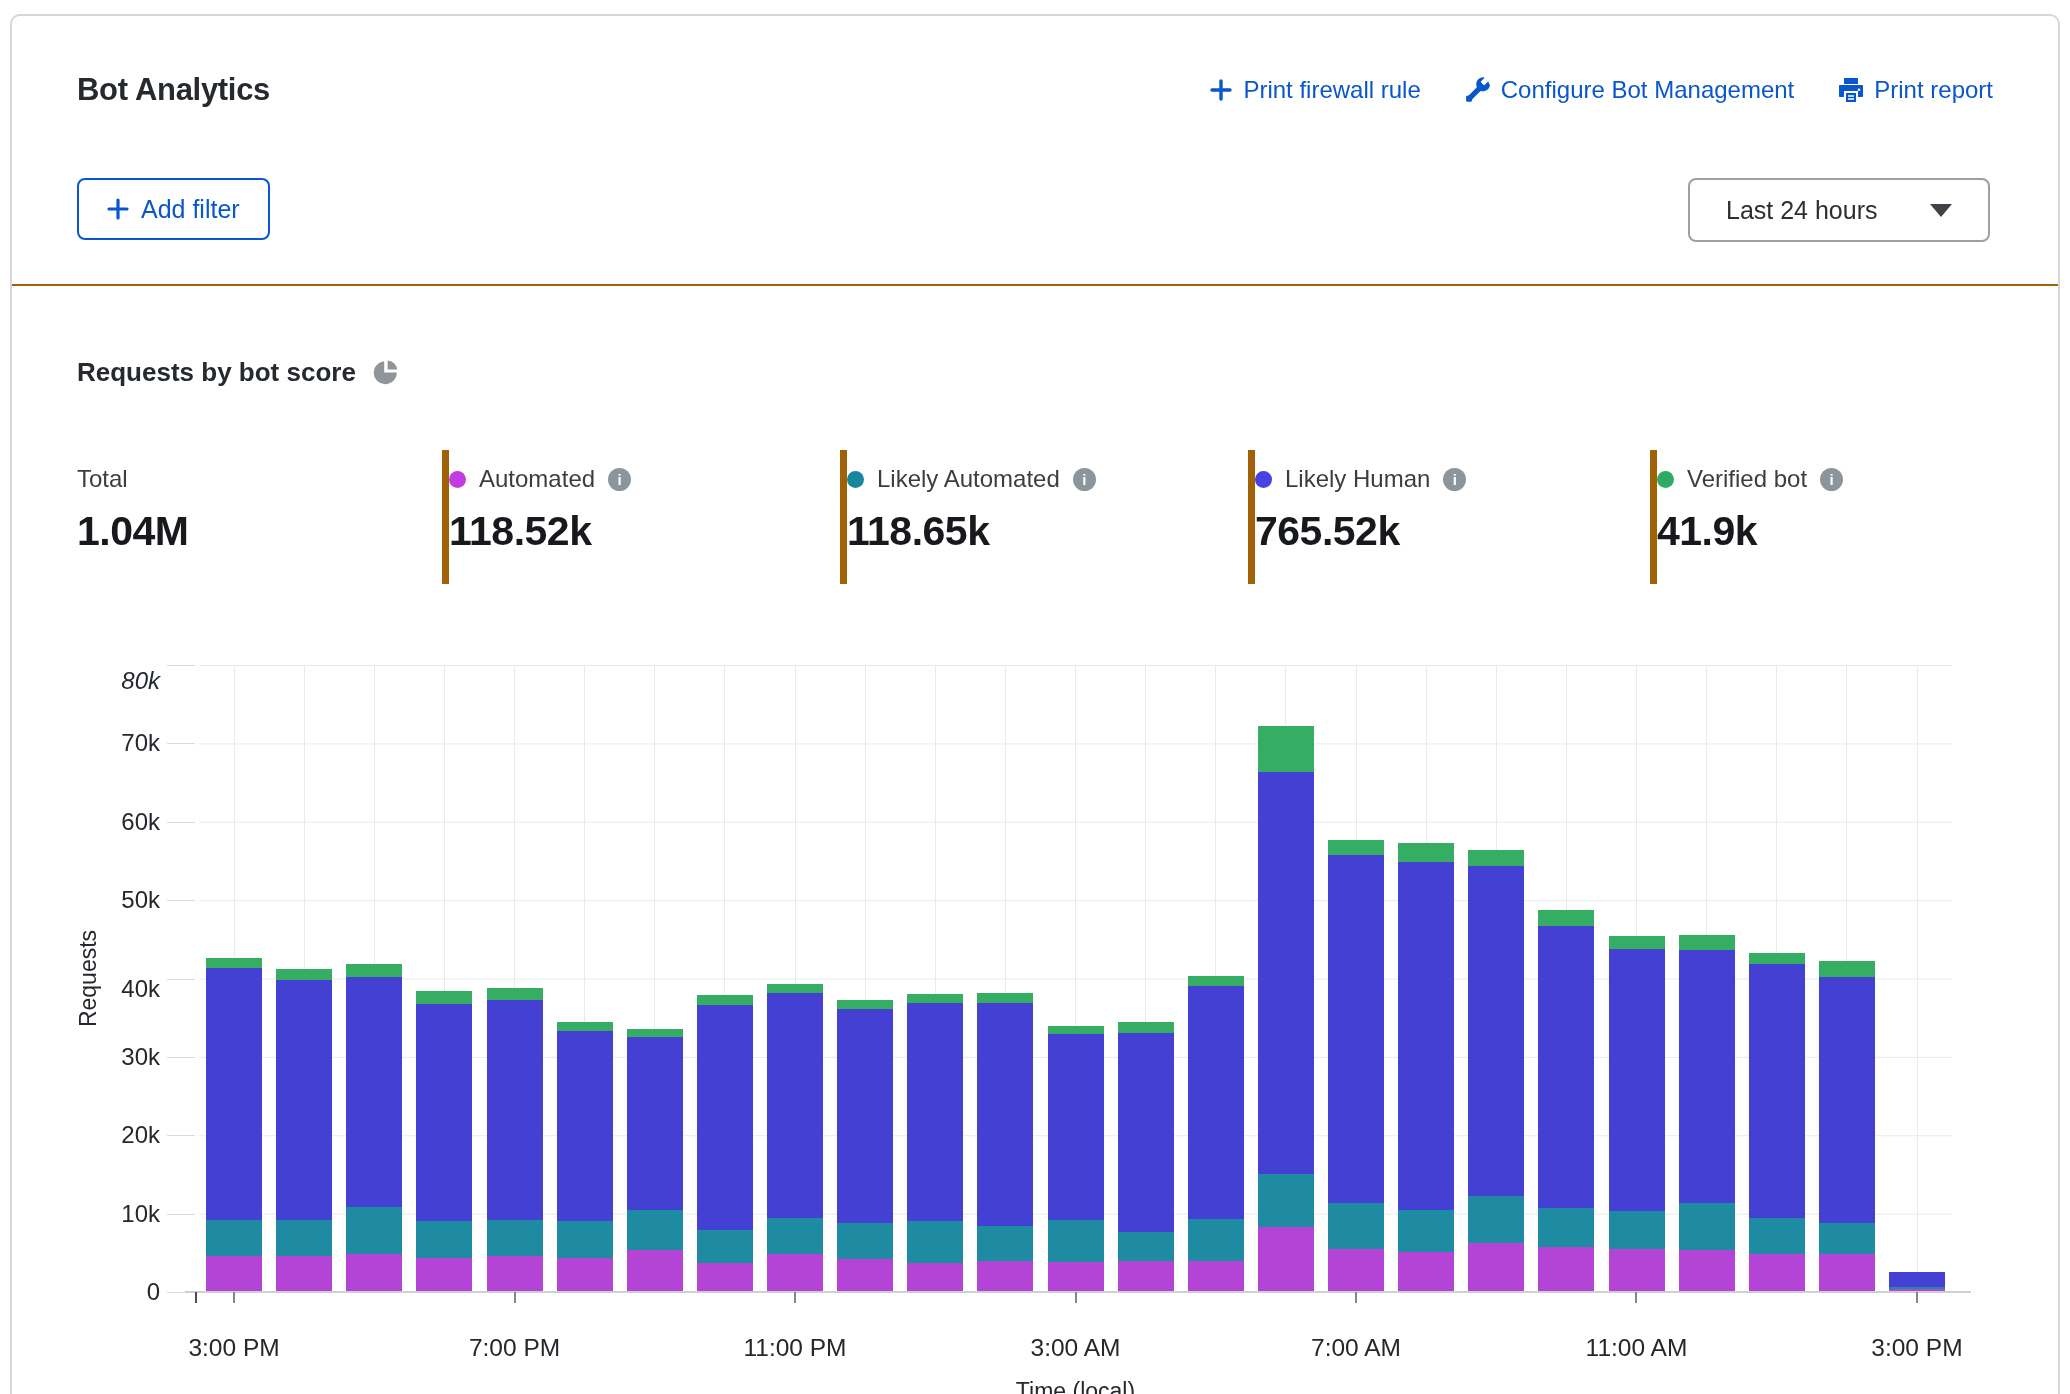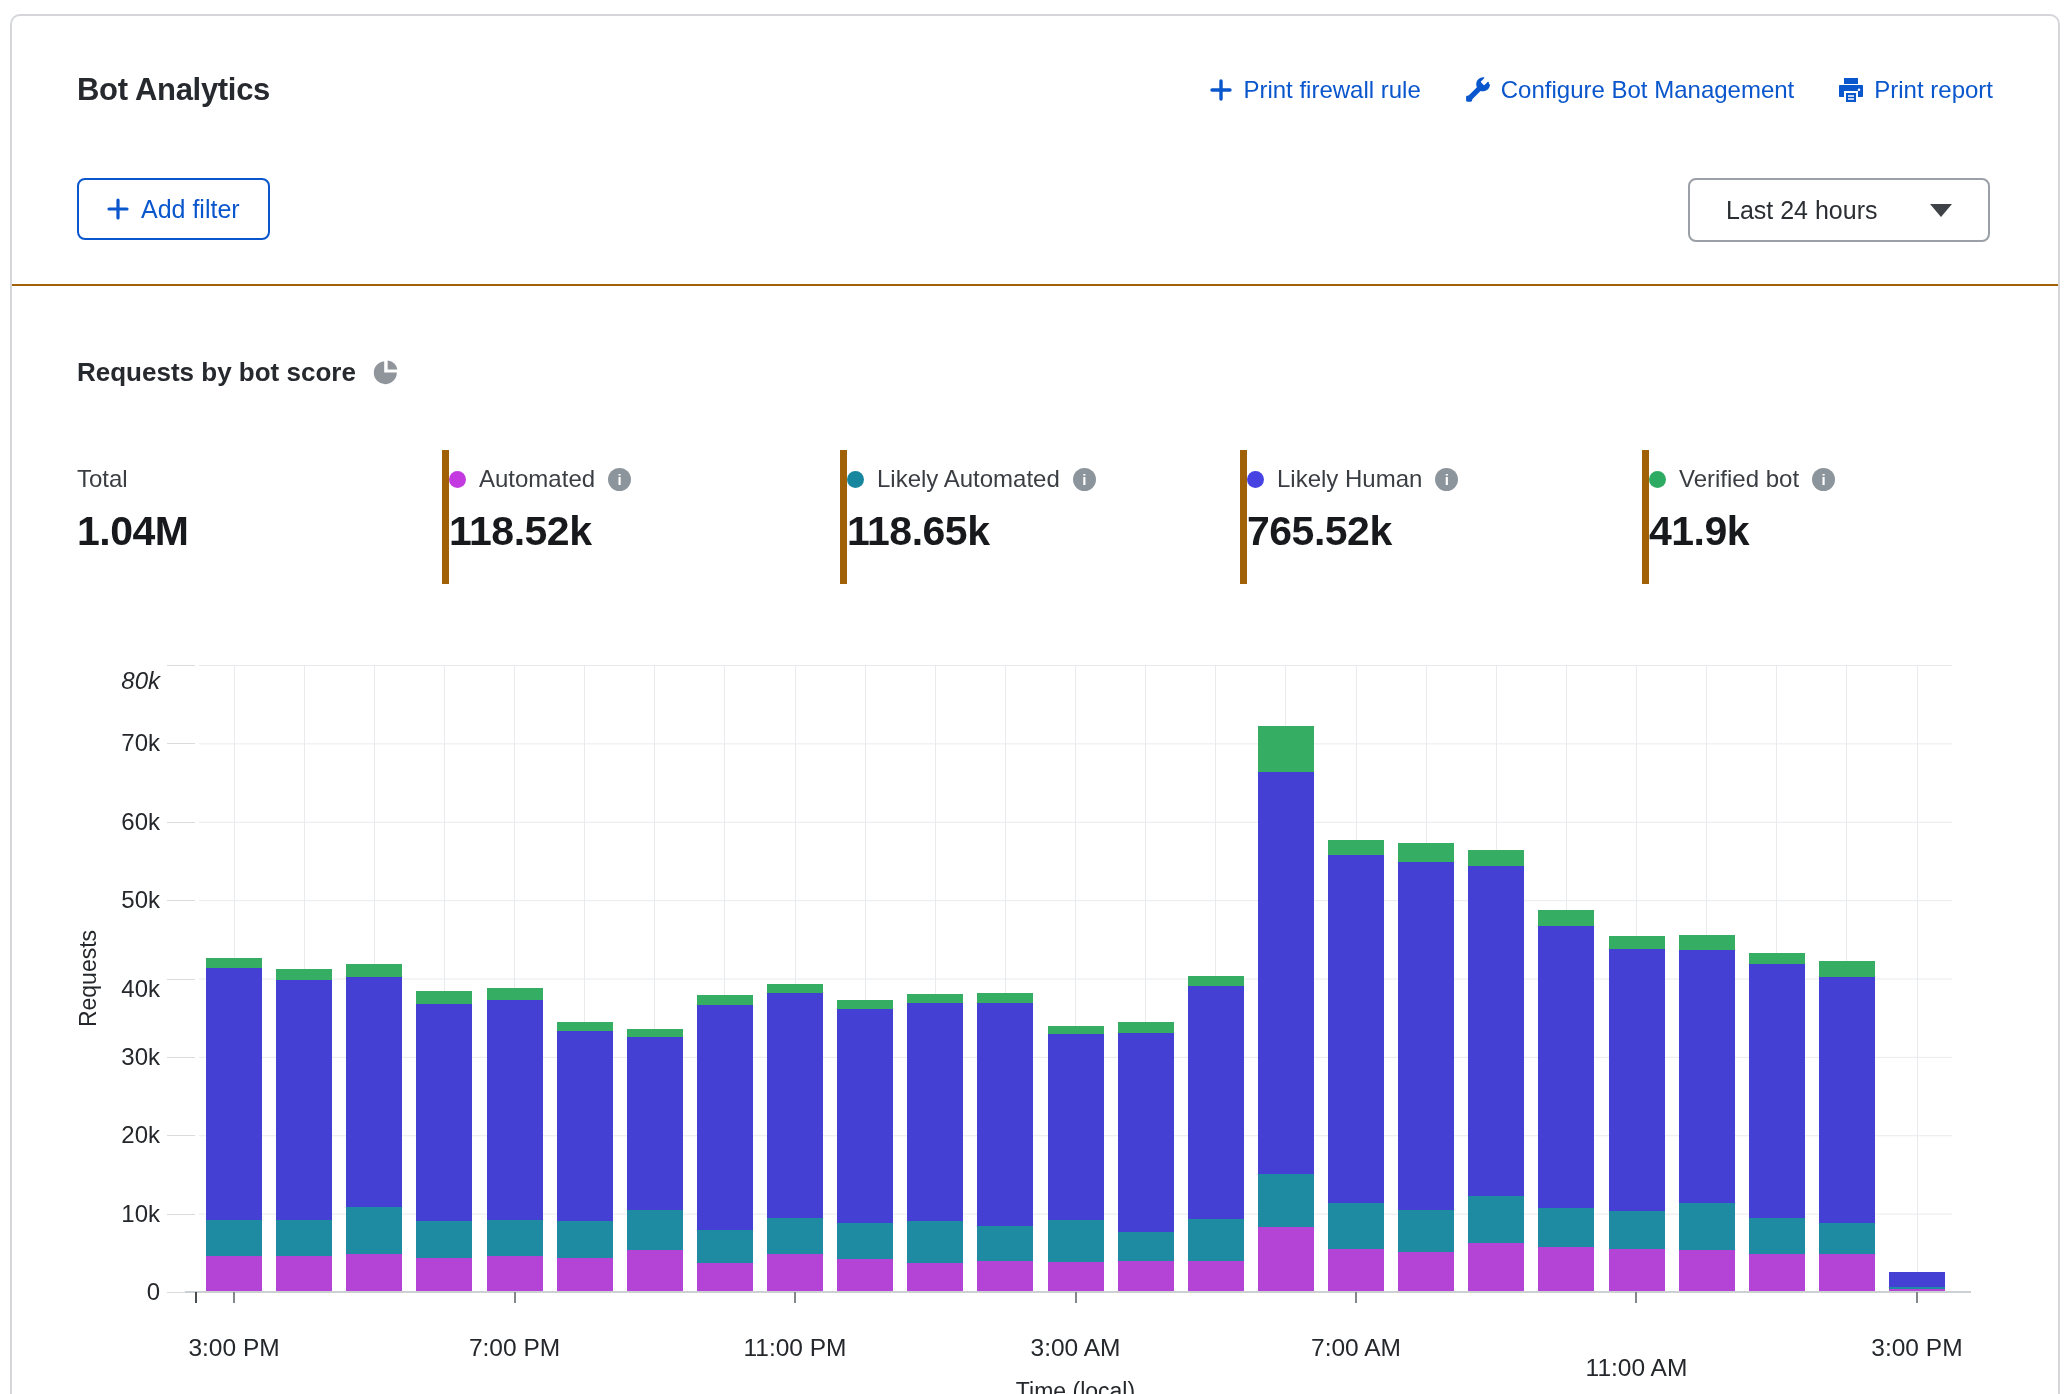--- a/index.html
+++ b/index.html
@@ -148,21 +148,21 @@
         <div class="stat-value">118.52k</div>
       </div>
       <div class="stat" style="width: 400px;">
         <div class="stat-label-row">
           <span class="dot" style="background: rgb(22, 135, 158);"></span>
           <span class="stat-label">Likely Automated</span>
           <span class="info-icon">i</span>
         </div>
         <div class="stat-value">118.65k</div>
       </div>
-      <div class="stat" style="width: 402px;">
+      <div class="stat" style="width: 402px; margin-left: 8px;">
         <div class="stat-label-row">
           <span class="dot" style="background: rgb(71, 67, 227);"></span>
           <span class="stat-label">Likely Human</span>
           <span class="info-icon">i</span>
         </div>
         <div class="stat-value">765.52k</div>
       </div>
       <div class="stat" style="width: 420px;">
         <div class="stat-label-row">
           <span class="dot" style="background: rgb(46, 171, 98);"></span>
@@ -409,18 +409,18 @@
       <span class="xtick" style="left: 66%;"></span>
       <span class="xtick" style="left: 82%;"></span>
       <span class="xtick" style="left: 98%;"></span>
     </div>
   <div class="xlabels">
       <span class="xlabel" style="left: 2%;">3:00 PM</span>
       <span class="xlabel" style="left: 18%;">7:00 PM</span>
       <span class="xlabel" style="left: 34%;">11:00 PM</span>
       <span class="xlabel" style="left: 50%;">3:00 AM</span>
       <span class="xlabel" style="left: 66%;">7:00 AM</span>
-      <span class="xlabel" style="left: 82%; margin-top: 20px;">11:00 AM</span>
+      <span class="xlabel" style="left: 82%;">11:00 AM</span>
       <span class="xlabel" style="left: 98%;">3:00 PM</span>
     </div>
   <div class="xaxis-title">Time (local)</div>
 
 </div>
 
 </body></html>

